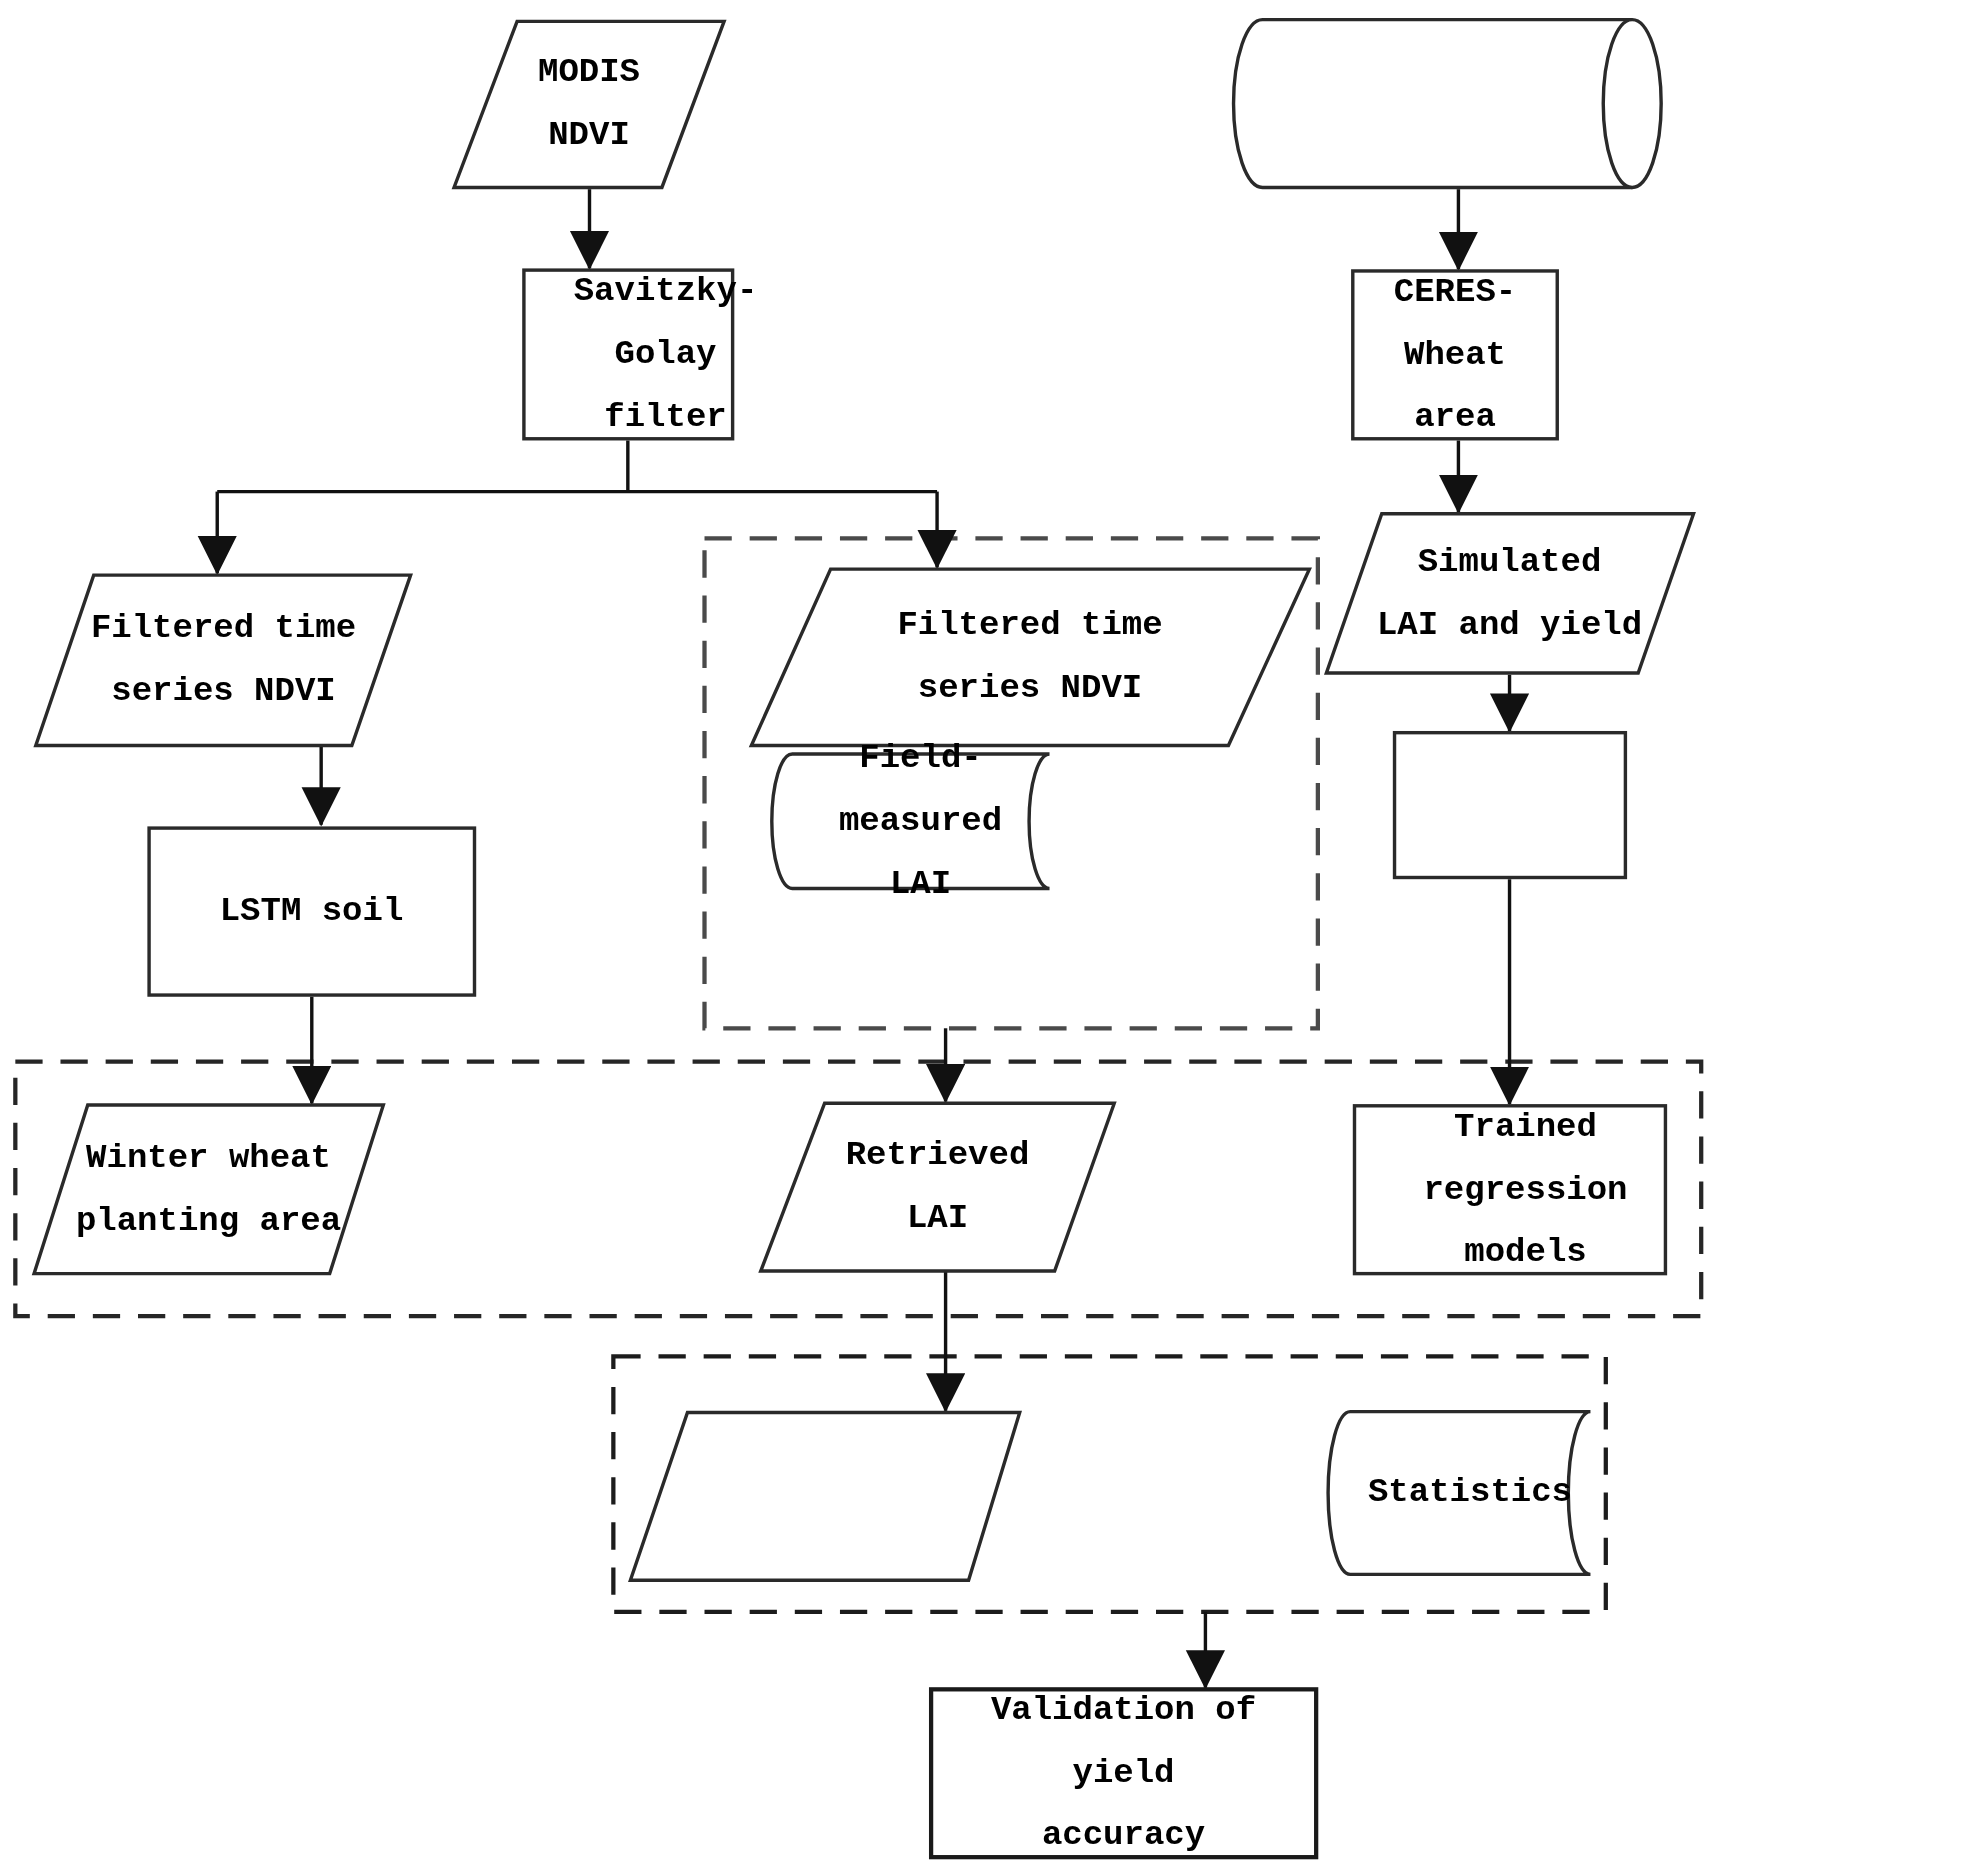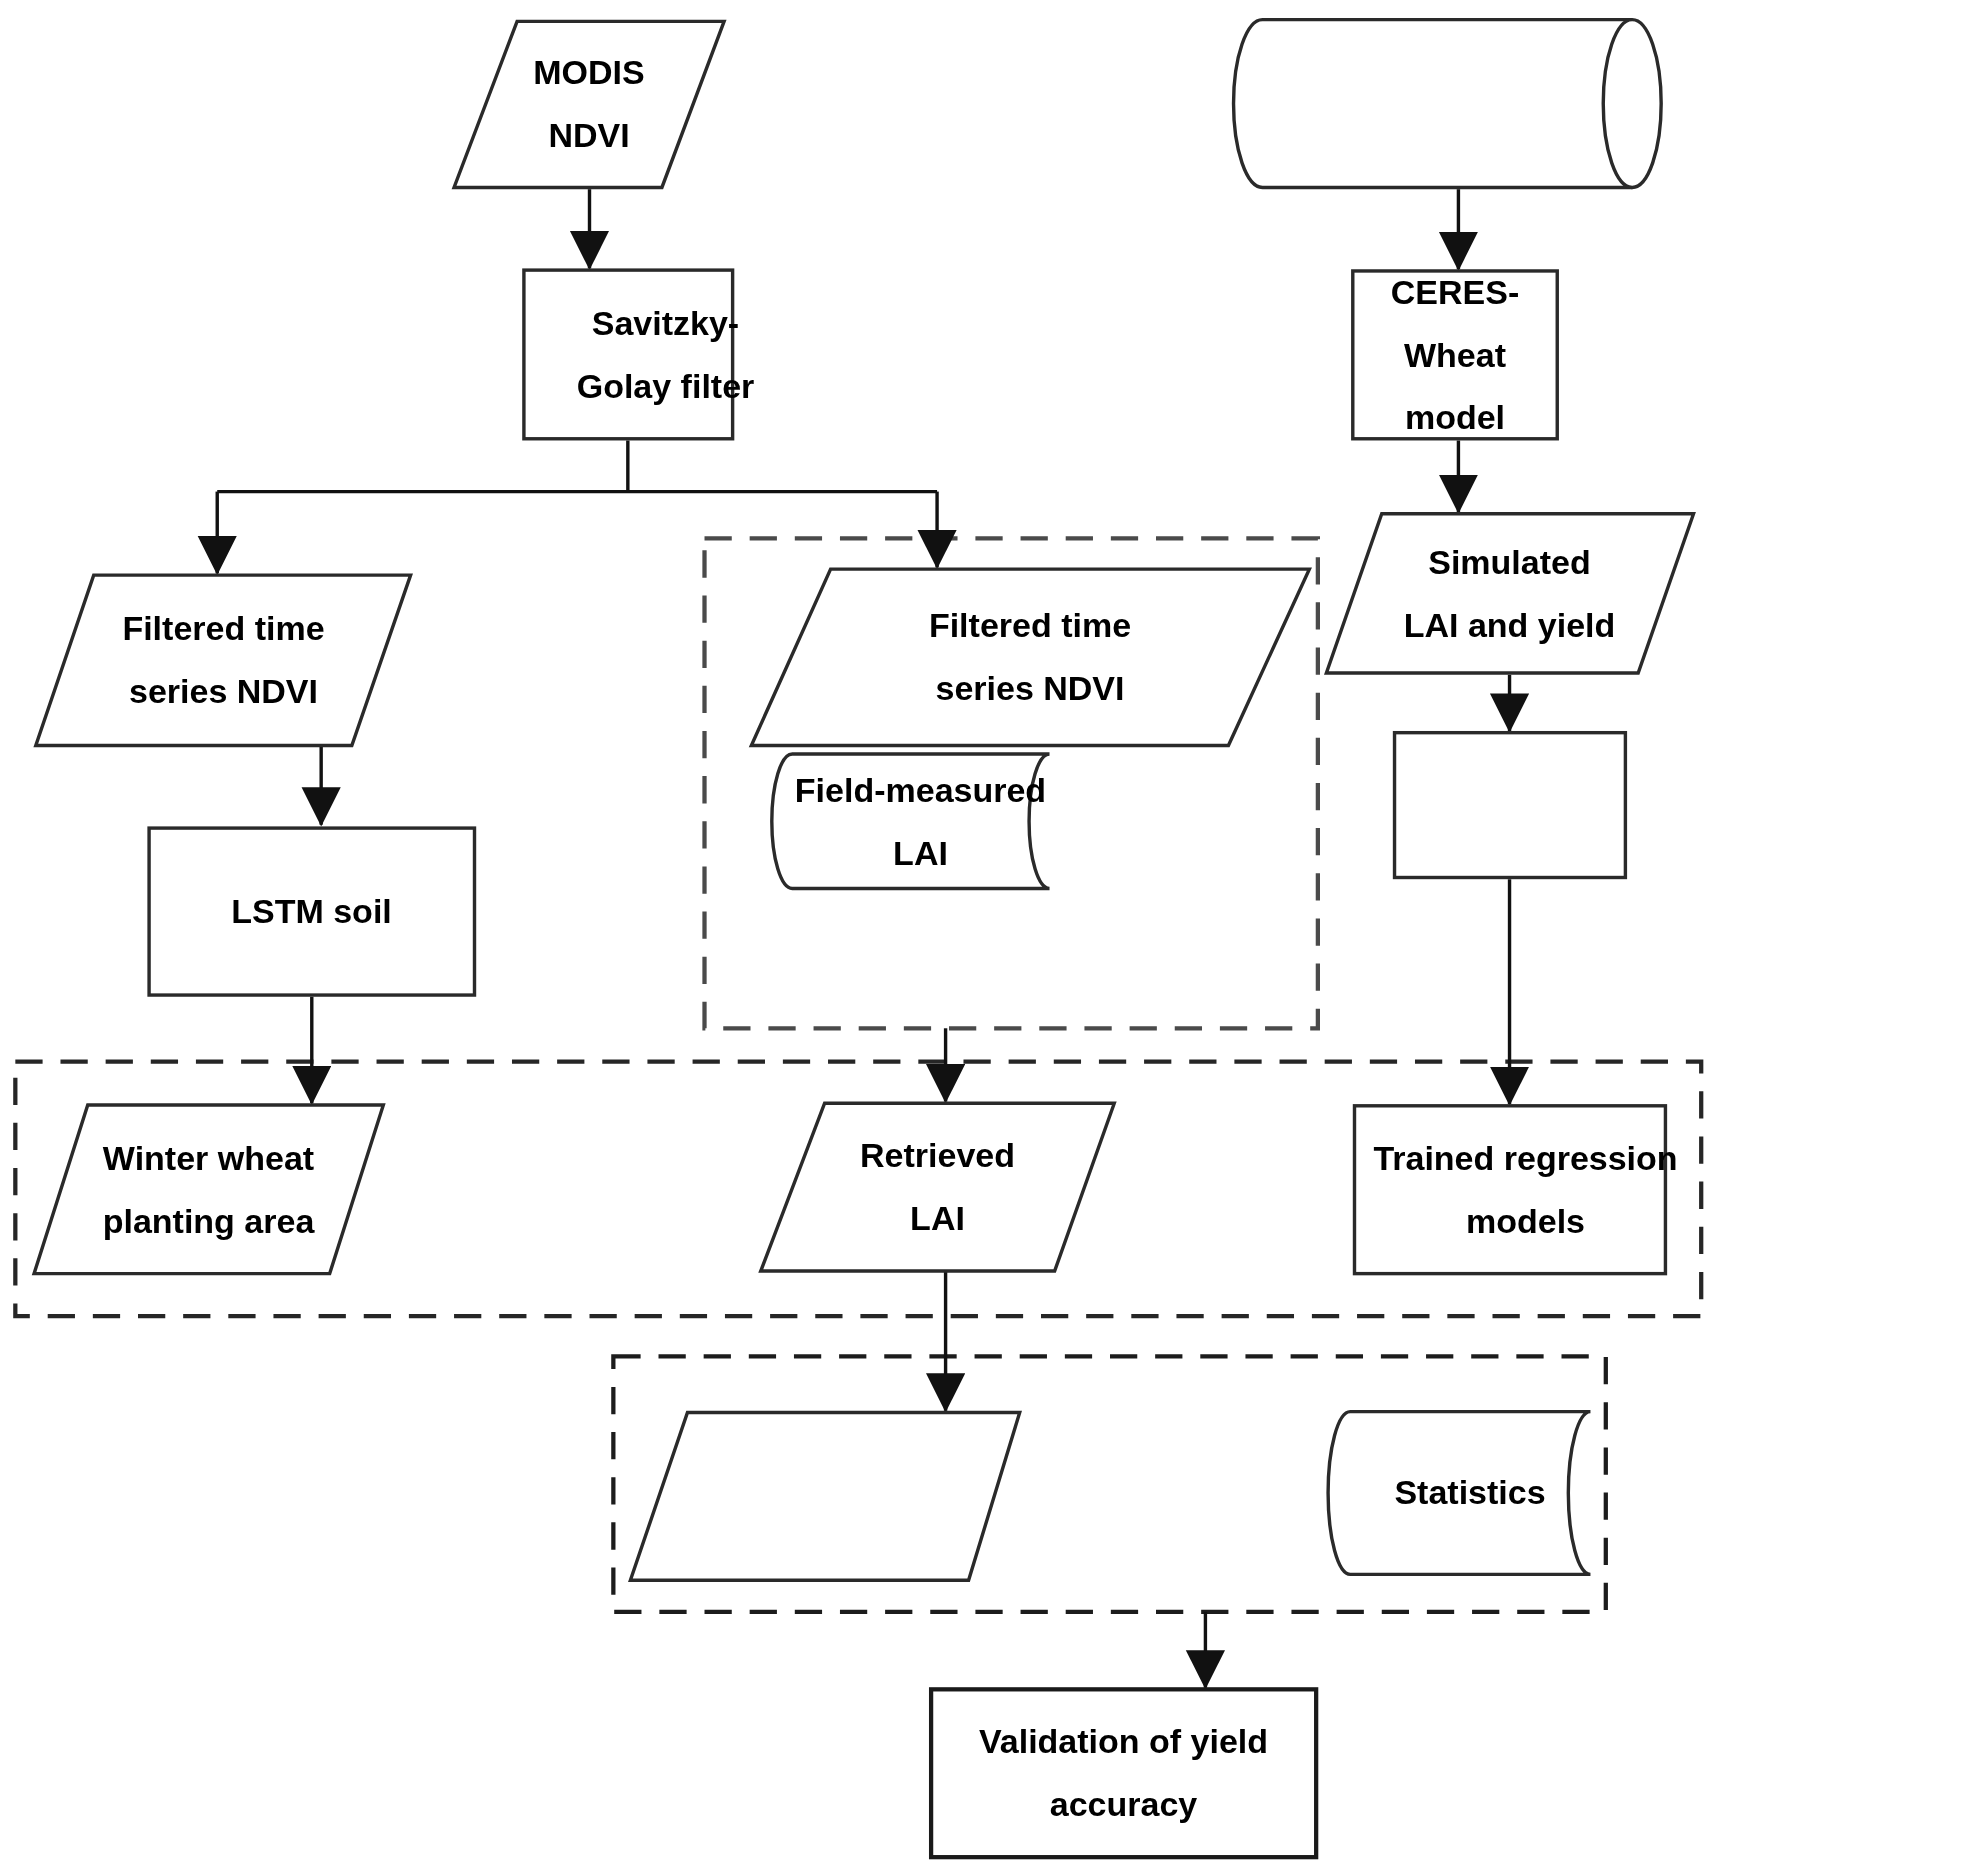--- a/index.html
+++ b/index.html
@@ -5,21 +5,21 @@
   html, body {
     margin: 0;
     padding: 0;
     background: #ffffff;
   }
   #canvas {
     position: relative;
     width: 1879px;
     height: 1870px;
     background: #ffffff;
-    font-family: Liberation Sans, sans-serif;
+    font-family: Liberation Mono, monospace;
   }
   #shapes-svg {
     position: absolute;
     left: 0;
     top: 0;
     z-index: 1;
   }
   .node-label {
     position: absolute;
     z-index: 2;
@@ -141,21 +141,21 @@
   </svg>
 
   <div class="node-label" style="left:454px;  top:21px;   width:270px; height:166px;">MODIS
 NDVI</div>
 
 
   <div class="node-label" style="left:524px;  top:270px;  width:209px; height:169px;padding-left:37px;">Savitzky-
 Golay filter</div>
 
   <div class="node-label" style="left:1353px; top:271px;  width:204px; height:168px;">CERES-Wheat
-model</div>
+area</div>
 
   <div class="node-label" style="left:36px;   top:575px;  width:375px; height:170px;">Filtered time
 series NDVI</div>
 
   <div class="node-label" style="left:751px;  top:569px;  width:558px; height:176px;">Filtered time
 series NDVI</div>
 
   <div class="node-label" style="left:792px;  top:754px;  width:257px; height:135px;">Field-measured
 LAI</div>
 

